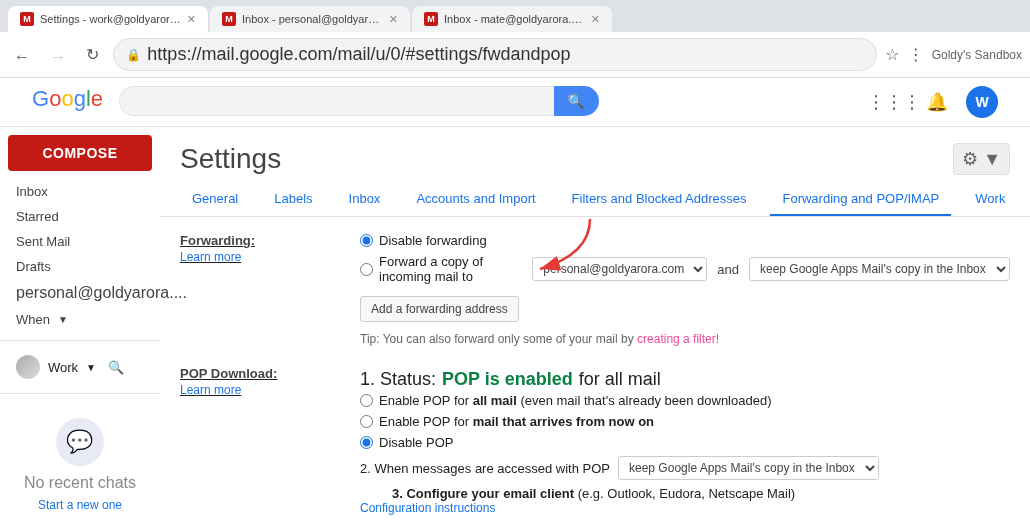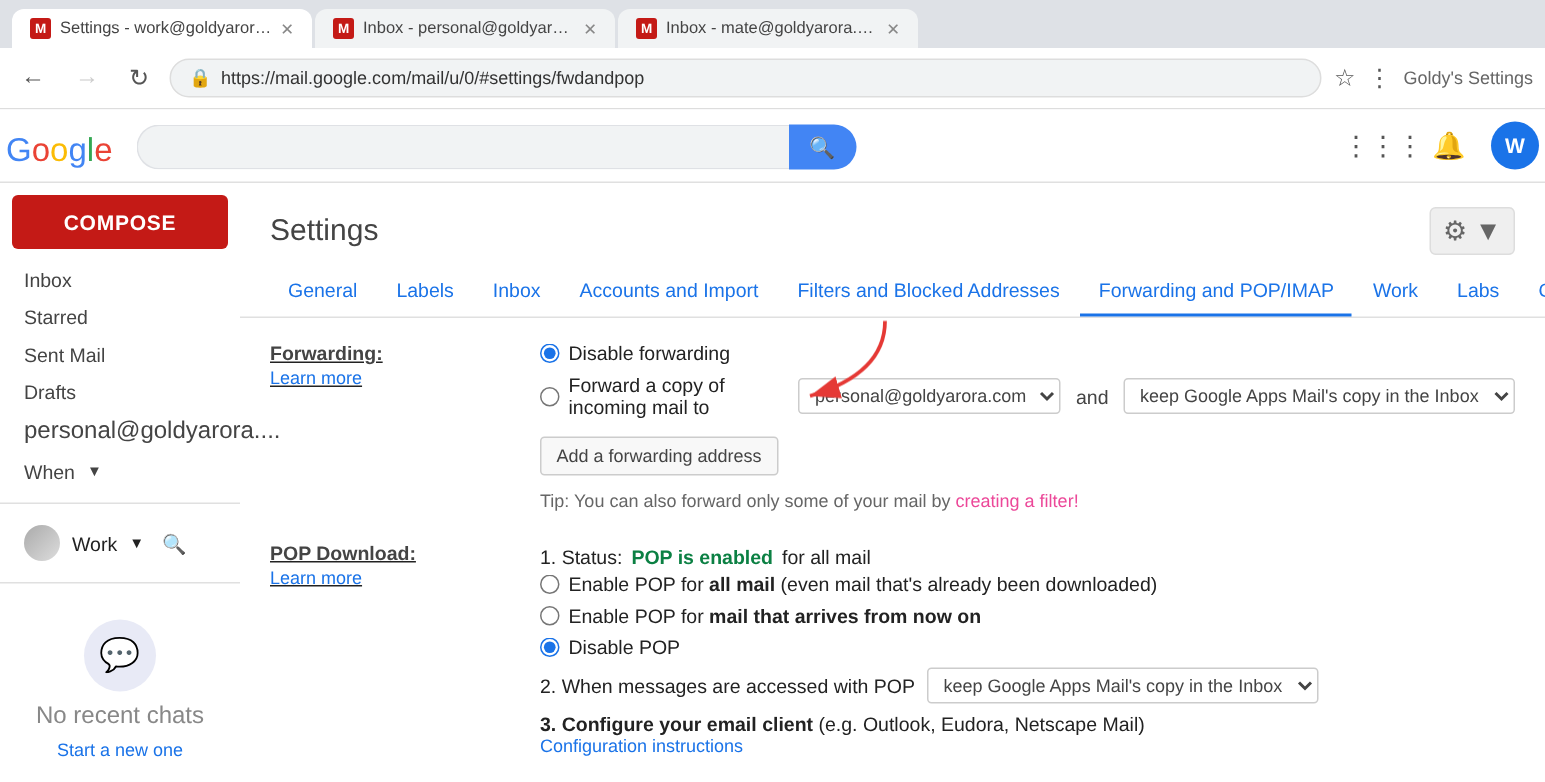--- a/index.html
+++ b/index.html
@@ -12,27 +12,27 @@
     .tab.active { background: #fff; }
     .tab-favicon { width: 14px; height: 14px; background: #c41a16; border-radius: 2px; display: flex; align-items: center; justify-content: center; flex-shrink: 0; }
     .tab-favicon span { color: white; font-size: 9px; font-weight: bold; }
     .tab-title { overflow: hidden; text-overflow: ellipsis; white-space: nowrap; font-size: 11px; }
     .tab-close { margin-left: auto; color: #888; font-size: 11px; cursor: pointer; flex-shrink: 0; }
 
     .nav-bar { display: flex; align-items: center; background: #fff; padding: 6px 8px; gap: 8px; border-bottom: 1px solid #ddd; }
     .nav-btn { background: none; border: none; color: #555; cursor: pointer; font-size: 16px; padding: 4px 6px; }
     .nav-btn:disabled { color: #ccc; }
     .address-bar { flex: 1; border: 1px solid #ddd; border-radius: 20px; padding: 5px 12px; font-size: 13px; color: #222; background: #f1f3f4; display: flex; align-items: center; gap: 6px; }
-    .address-bar-url { flex: 1; font-size: 12px; color: #333; }
+    .address-bar-url { flex: 1; font-size: 18px; color: #333; }
     .nav-icons { display: flex; gap: 8px; align-items: center; color: #555; }
     .nav-icon { font-size: 16px; cursor: pointer; }
 
     
     .gmail-container { background: #fff; width: 1030px; display: flex; flex-direction: column; min-height: 460px; }
-    .gmail-header { display: flex; align-items: flex-end; padding: 8px 4px; background: #fff; border-bottom: 1px solid #e0e0e0; gap: 16px; }
+    .gmail-header { display: flex; align-items: flex-start; padding: 8px 32px; background: #fff; border-bottom: 1px solid #e0e0e0; gap: 16px; }
     .gmail-logo { font-size: 22px; color: #4285f4; font-family: 'Product Sans', Arial; font-weight: 400; }
     .gmail-logo span:nth-child(1) { color: #4285f4; }
     .gmail-logo span:nth-child(2) { color: #ea4335; }
     .gmail-logo span:nth-child(3) { color: #fbbc05; }
     .gmail-logo span:nth-child(4) { color: #4285f4; }
     .gmail-logo span:nth-child(5) { color: #34a853; }
     .gmail-logo span:nth-child(6) { color: #ea4335; }
     .search-bar { flex: 1; max-width: 480px; display: flex; }
     .search-input { flex: 1; border: 1px solid #dfe1e5; border-right: none; border-radius: 24px 0 0 24px; padding: 6px 16px; font-size: 14px; background: #f1f3f4; outline: none; }
     .search-btn { background: #4285f4; border: none; border-radius: 0 24px 24px 0; padding: 6px 14px; cursor: pointer; color: white; font-size: 14px; }
@@ -53,25 +53,25 @@
     .sidebar-search-icon { width: 24px; height: 24px; display: flex; align-items: center; justify-content: center; cursor: pointer; color: #555; }
 
     .chat-section { padding: 16px; color: #666; text-align: center; }
     .chat-bubble-icon { width: 48px; height: 48px; border-radius: 50%; background: #e8eaf6; display: flex; align-items: center; justify-content: center; margin: 0 auto 8px; }
     .chat-no-recent { font-size: 16px; color: #888; margin-bottom: 6px; }
     .start-new-link { font-size: 12px; color: #1a73e8; cursor: pointer; }
 
     
     .main-content { flex: 1; padding: 0; overflow: hidden; }
     .settings-header { display: flex; align-items: center; padding: 16px 20px 8px; }
-    .settings-title { font-size: 20px; color: #444; font-weight: 400; flex: 1; }
+    .settings-title { font-size: 28px; color: #444; font-weight: 400; flex: 1; }
     .settings-gear { color: #666; font-size: 18px; cursor: pointer; border: 1px solid #ddd; border-radius: 4px; padding: 4px 8px; }
 
     
-    .settings-tabs { display: flex; border-bottom: 1px solid #e0e0e0; padding: 0 20px; overflow-x: auto; gap: 2px; }
+    .settings-tabs { display: flex; border-bottom: 1px solid #e0e0e0; padding: 0 20px; overflow-x: auto; gap: 12px; }
     .settings-tab { padding: 8px 12px; font-size: 13px; color: #1a73e8; cursor: pointer; white-space: nowrap; border-bottom: 2px solid transparent; text-decoration: none; }
     .settings-tab.active { color: #1a73e8; border-bottom: 2px solid #1a73e8; }
 
     
     .settings-body { padding: 16px 20px; }
 
     .settings-section { display: flex; margin-bottom: 20px; }
     .section-label { width: 180px; flex-shrink: 0; text-decoration: underline; }
     .section-label-title { font-size: 13px; font-weight: bold; color: #444; margin-bottom: 2px; }
     .section-label-link { font-size: 12px; color: #1a73e8; cursor: pointer; }
@@ -80,21 +80,21 @@
     .radio-row { display: flex; align-items: center; gap: 6px; margin-bottom: 6px; font-size: 13px; }
     .radio-input { width: 13px; height: 13px; accent-color: #1a73e8; cursor: pointer; }
     .forward-select { border: 1px solid #ccc; border-radius: 3px; padding: 3px 6px; font-size: 12px; color: #444; background: white; cursor: pointer; }
 
     .forward-address-btn { background: #f8f8f8; border: 1px solid #ccc; border-radius: 3px; padding: 5px 10px; font-size: 12px; color: #444; cursor: pointer; margin: 6px 0; }
 
     .tip-text { font-size: 12px; color: #666; margin-top: 4px; }
     .tip-link { color: #ec4899; cursor: pointer; }
 
     .pop-status-enabled { color: #0b8043; font-weight: bold; }
-    .pop-option { display: flex; align-items: center; gap: 6px; margin: 3px 0; font-size: 13px; }
+    .pop-option { display: flex; align-items: center; gap: 6px; margin: 3px 0; font-size: 18px; }
     .pop-dropdown { border: 1px solid #ccc; border-radius: 3px; padding: 3px 6px; font-size: 12px; color: #444; background: white; cursor: pointer; margin-left: 4px; }
     .config-link { font-size: 12px; color: #1a73e8; cursor: pointer; }
 
     
     .arrow-annotation { position: relative; }
     .red-arrow { position: absolute; top: -40px; left: 120px; pointer-events: none; }
 
     .divider { border: none; border-top: 1px solid #e0e0e0; margin: 8px 0; }
 
     .inline-and { margin: 0 4px; font-size: 13px; color: #444; }
@@ -133,21 +133,21 @@
     <button class="nav-btn" disabled="">→</button>
     <button class="nav-btn">↻</button>
     <div class="address-bar">
       <span style="color:#0b8043; font-size:12px;">🔒</span>
       <span class="address-bar-url">https://mail.google.com/mail/u/0/#settings/fwdandpop</span>
     </div>
     <div class="nav-icons">
       <span class="nav-icon">☆</span>
       <span class="nav-icon">⋮</span>
     </div>
-    <span style="font-size:12px; color:#666;">Goldy's Settings</span>
+    <span style="font-size:12px; color:#666;">Goldy's Sandbox</span>
   </div>
 
   <div class="gmail-container">
 
     <div class="gmail-header">
       <div class="gmail-logo">
         <span>G</span><span>o</span><span>o</span><span>g</span><span>l</span><span>e</span>
       </div>
       <div class="search-bar">
         <input class="search-input" type="text" style="">
@@ -283,21 +283,21 @@
               <div class="radio-row">
                 <input type="radio" class="radio-input" name="pop" checked="" style="">
                 <span>Disable POP</span>
               </div>
               <div style="margin-top: 6px; display:flex; align-items:center; gap:4px;">
                 <span>2. When messages are accessed with POP</span>
                 <select class="pop-dropdown">
                   <option>keep Google Apps Mail's copy in the Inbox</option>
                 </select>
               </div>
-              <div style="margin-top: 6px;">
+              <div style="margin-top: 6px; margin-left: 32px;">
                 <span><strong>3. Configure your email client</strong> (e.g. Outlook, Eudora, Netscape Mail)</span>
               </div>
               <div class="config-link">Configuration instructions</div>
             </div>
           </div>
 
         </div>
 
       </div>
     </div>

